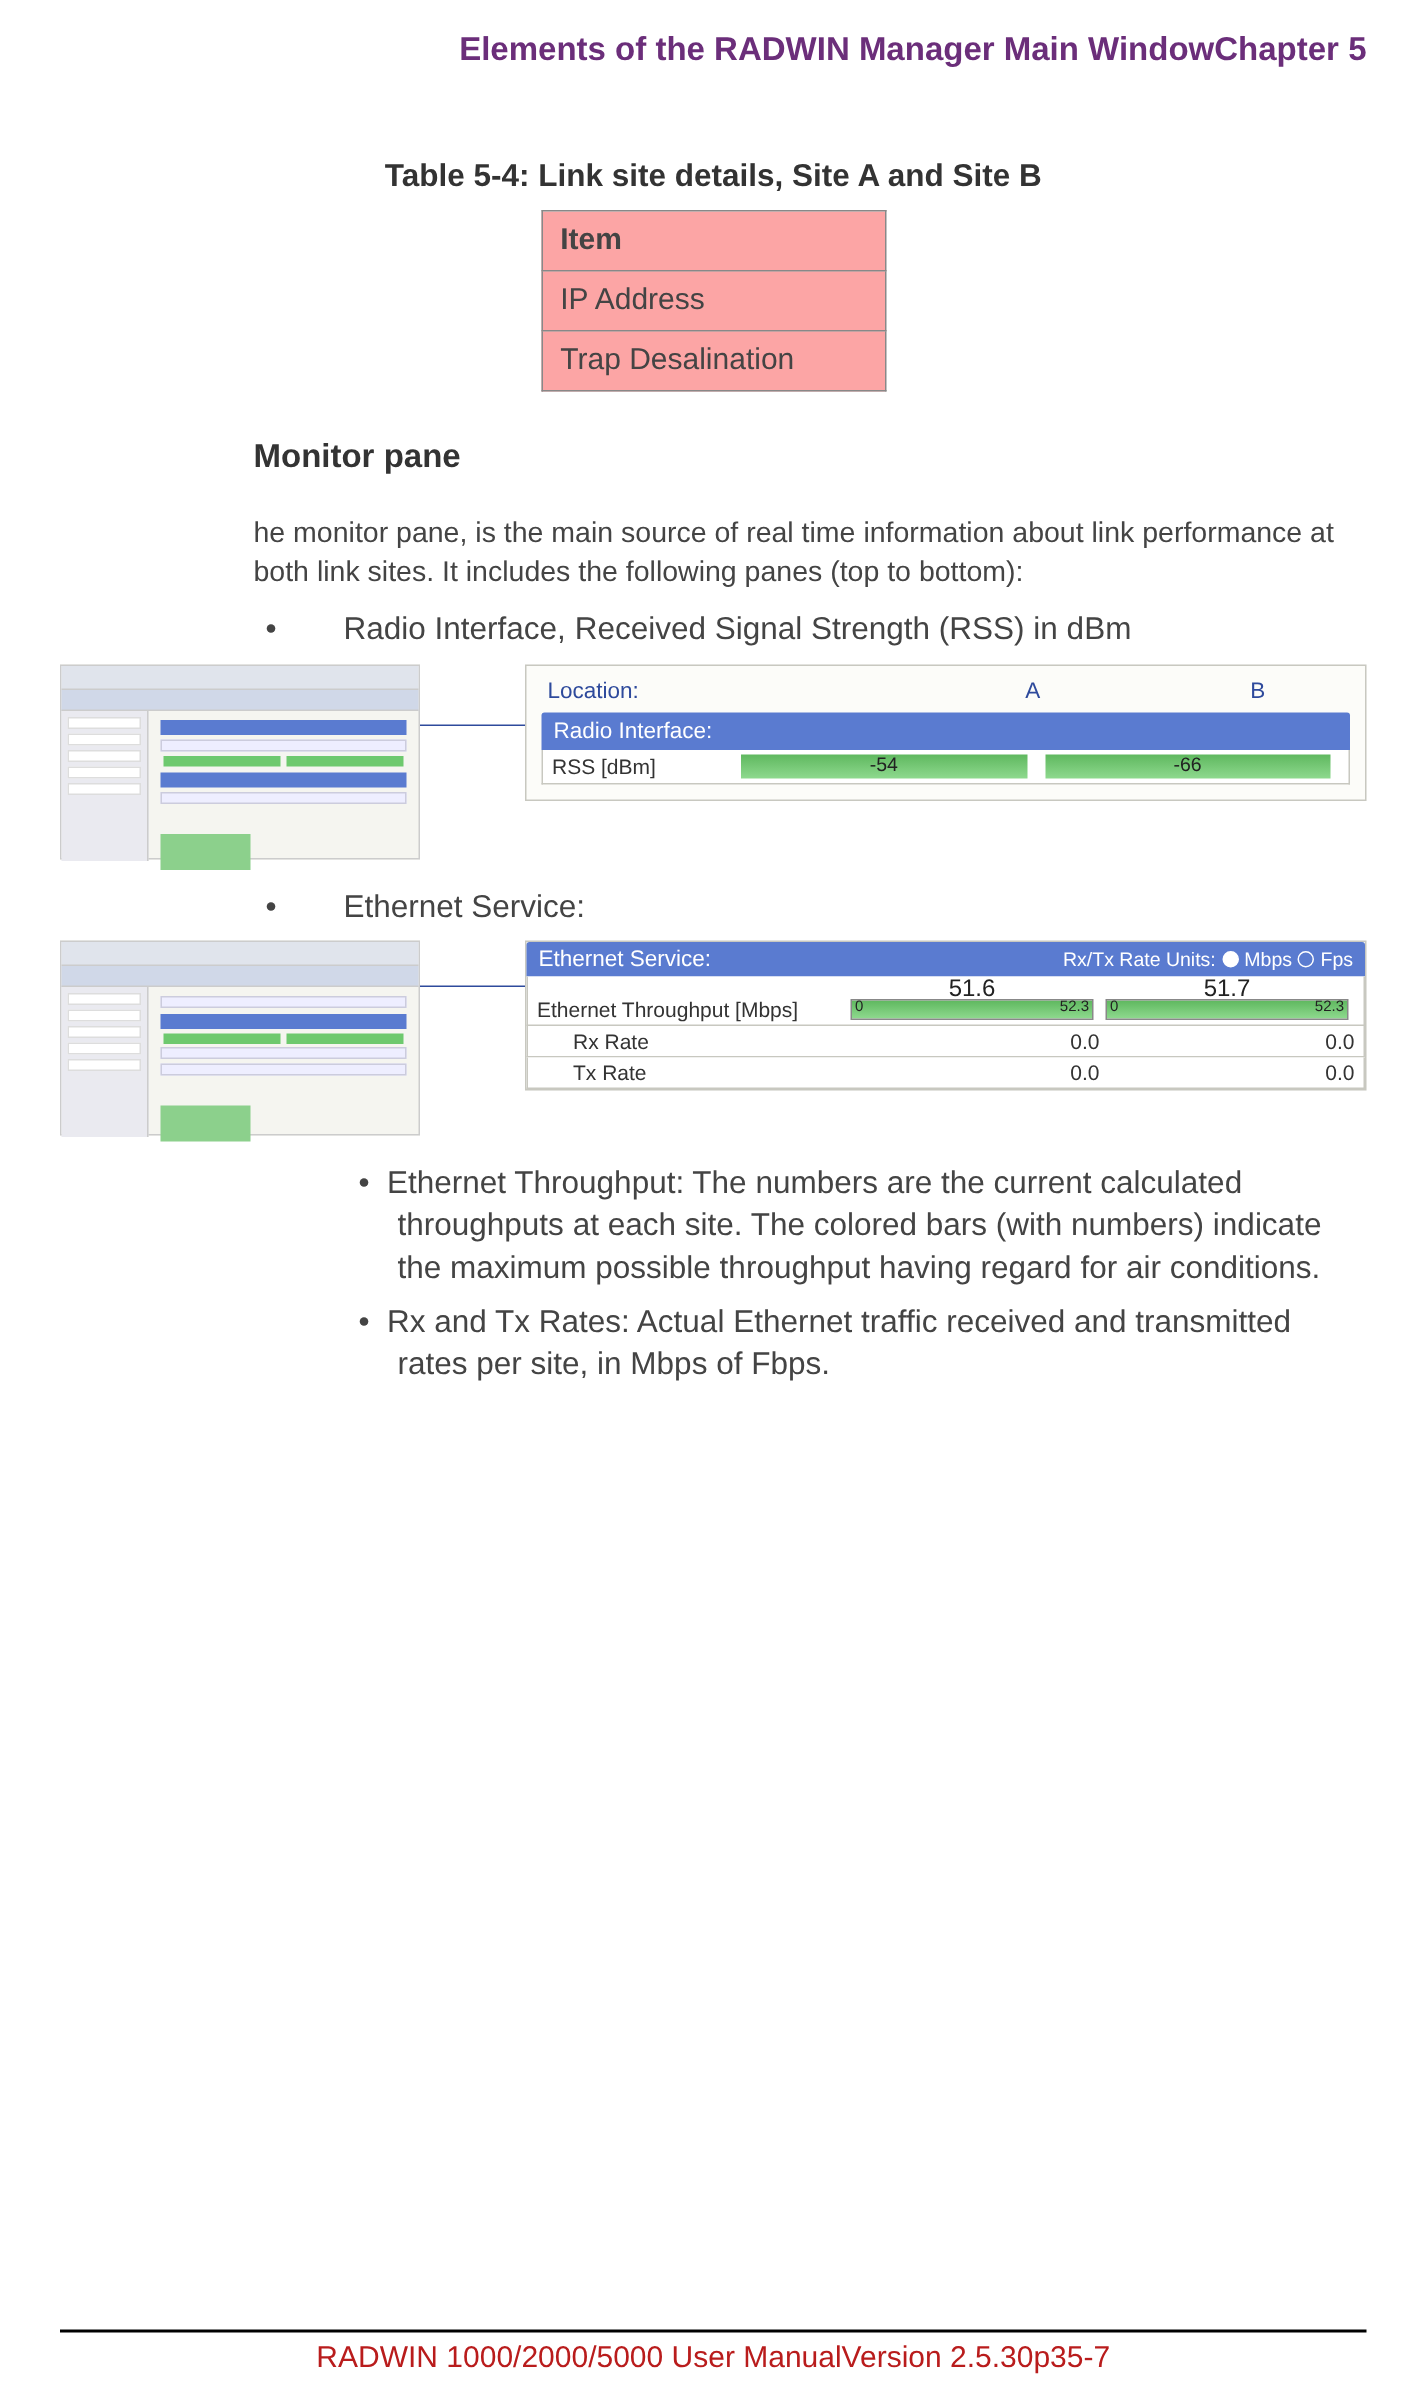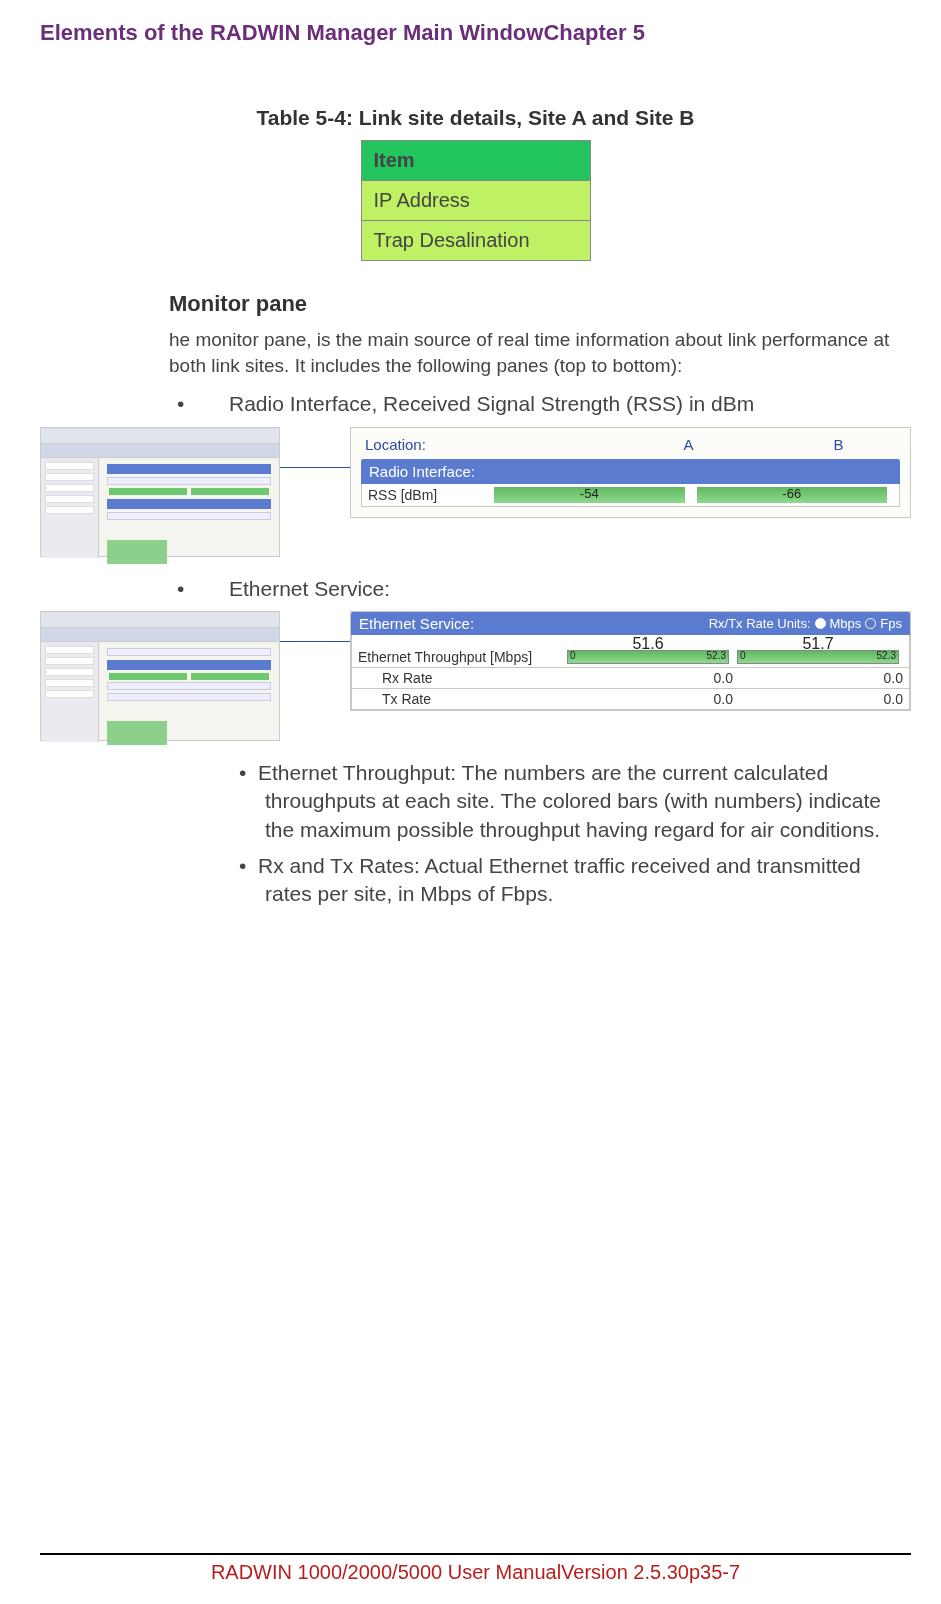--- a/index.html
+++ b/index.html
@@ -7,21 +7,21 @@
     font-family: Verdana, Arial, sans-serif;
     width: 941px;
     height: 1604px;
     background: #fff;
     color: #444;
     position: relative;
     padding: 20px 30px 20px 40px;
   }
   .page-header {
     display: flex;
-    justify-content: flex-start;
+    justify-content: flex-end;
     align-items: baseline;
     margin-bottom: 60px;
   }
   .section-title {
     color: #6b2e7a;
     font-weight: bold;
     font-size: 22px;
   }
   .chapter-label {
     color: #6b2e7a;
@@ -41,31 +41,31 @@
     width: 230px;
   }
   .item-table th, .item-table td {
     border: 1.5px solid #888;
     padding: 8px 12px;
     text-align: left;
     font-size: 20px;
     color: #444;
   }
   .item-table th {
-    background: #22c55e;
+    background: #fca5a5;
     font-weight: bold;
   }
   .item-table td {
-    background: #bef264;
+    background: #fca5a5;
   }
   .subhead {
     font-weight: bold;
     font-size: 22px;
     color: #333;
-    margin: 10px 0 10px 129px;
+    margin: 10px 0 26px 129px;
   }
   .body-text {
     font-size: 19px;
     color: #444;
     margin: 0 0 12px 129px;
     line-height: 1.35;
   }
   .bullet-item {
     font-size: 21px;
     color: #444;

